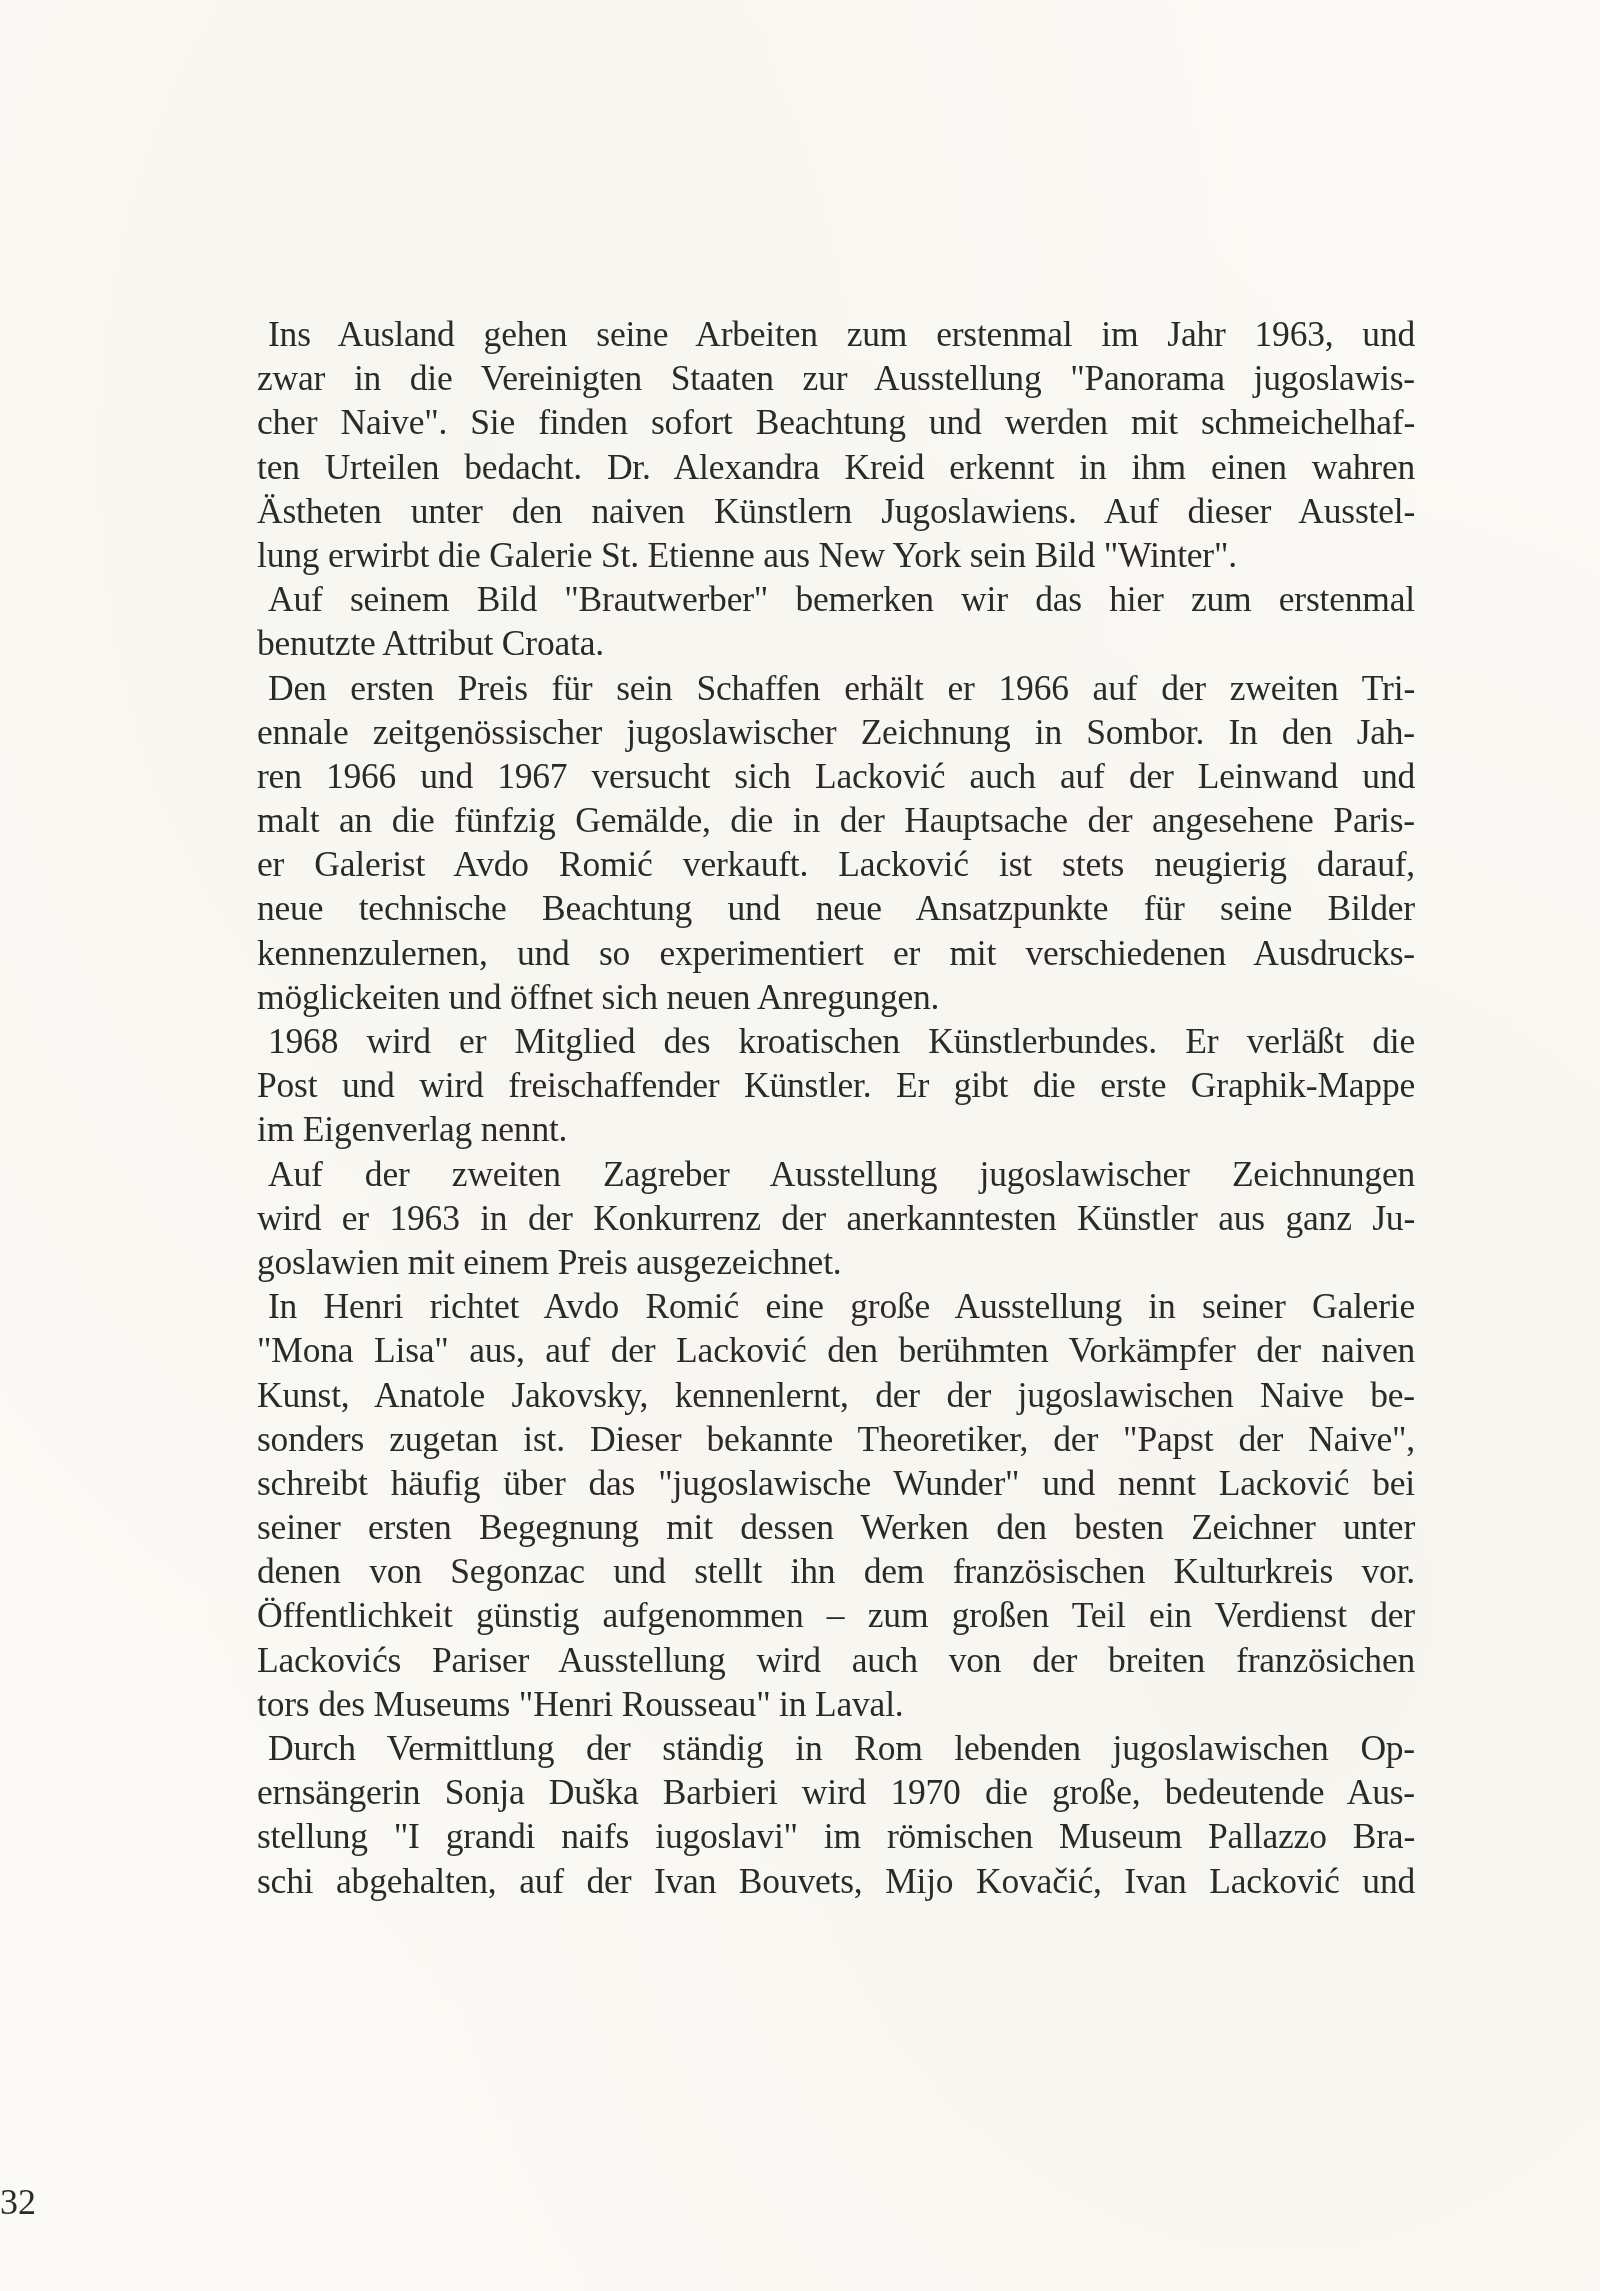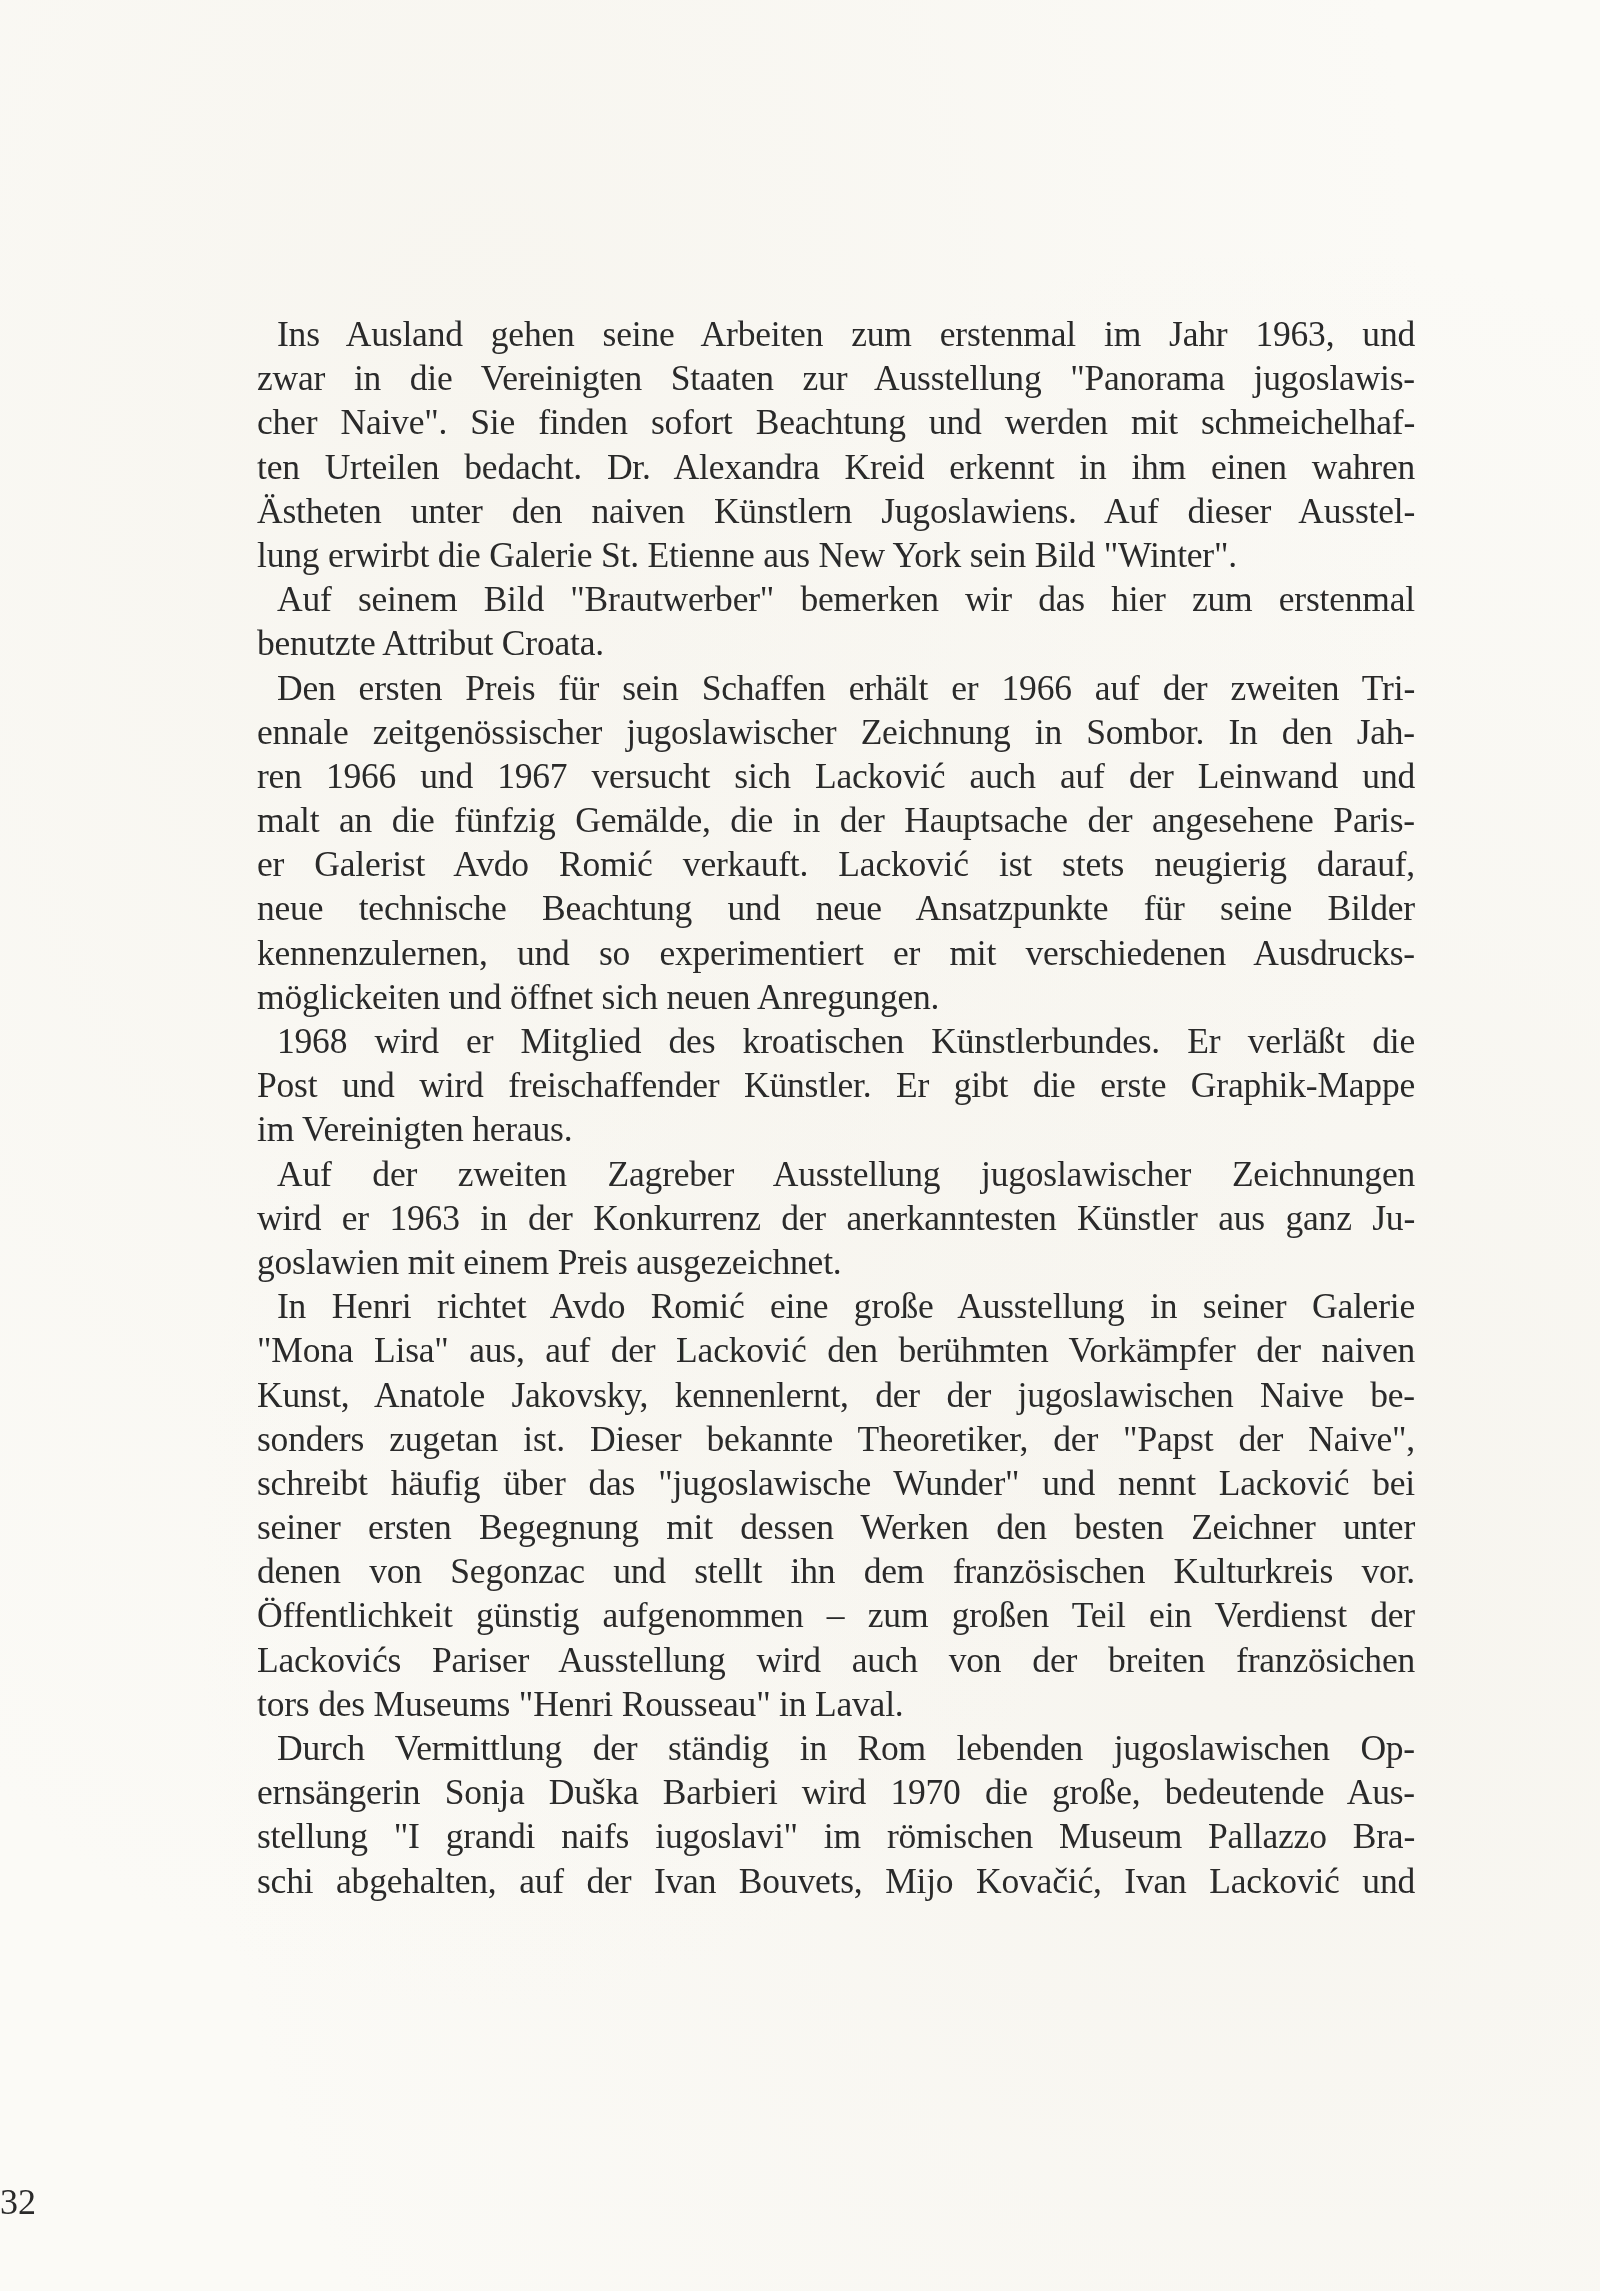--- a/index.html
+++ b/index.html
@@ -43,21 +43,21 @@
       letter-spacing: -0.2px;
     }
     .line.last {
       text-align-last: left;
     }
     .line.indent {
       padding-left: 0;
       text-indent: 0;
     }
     .line.indent .inner {
-      margin-left: 20px;
+      margin-left: 11px;
     }
     .line .inner {
       display: block;
       text-align: justify;
       text-align-last: justify;
     }
     .line.last .inner {
       text-align-last: left;
     }
     .page-number {
@@ -135,21 +135,21 @@
     </div>
 
     <div>
       <span class="line indent">
           <span class="inner">1968 wird er Mitglied des kroatischen Künstlerbundes. Er verläßt die</span>
         </span>
       <span class="line">
           <span class="inner">Post und wird freischaffender Künstler. Er gibt die erste Graphik-Mappe</span>
         </span>
       <span class="line last">
-          <span class="inner">im Vereinigten heraus.</span>
+          <span class="inner">im Eigenverlag nennt.</span>
         </span>
     </div>
 
     <div>
       <span class="line indent">
           <span class="inner">Auf der zweiten Zagreber Ausstellung jugoslawischer Zeichnungen</span>
         </span>
       <span class="line">
           <span class="inner">wird er 1963 in der Konkurrenz der anerkanntesten Künstler aus ganz Ju-</span>
         </span>

